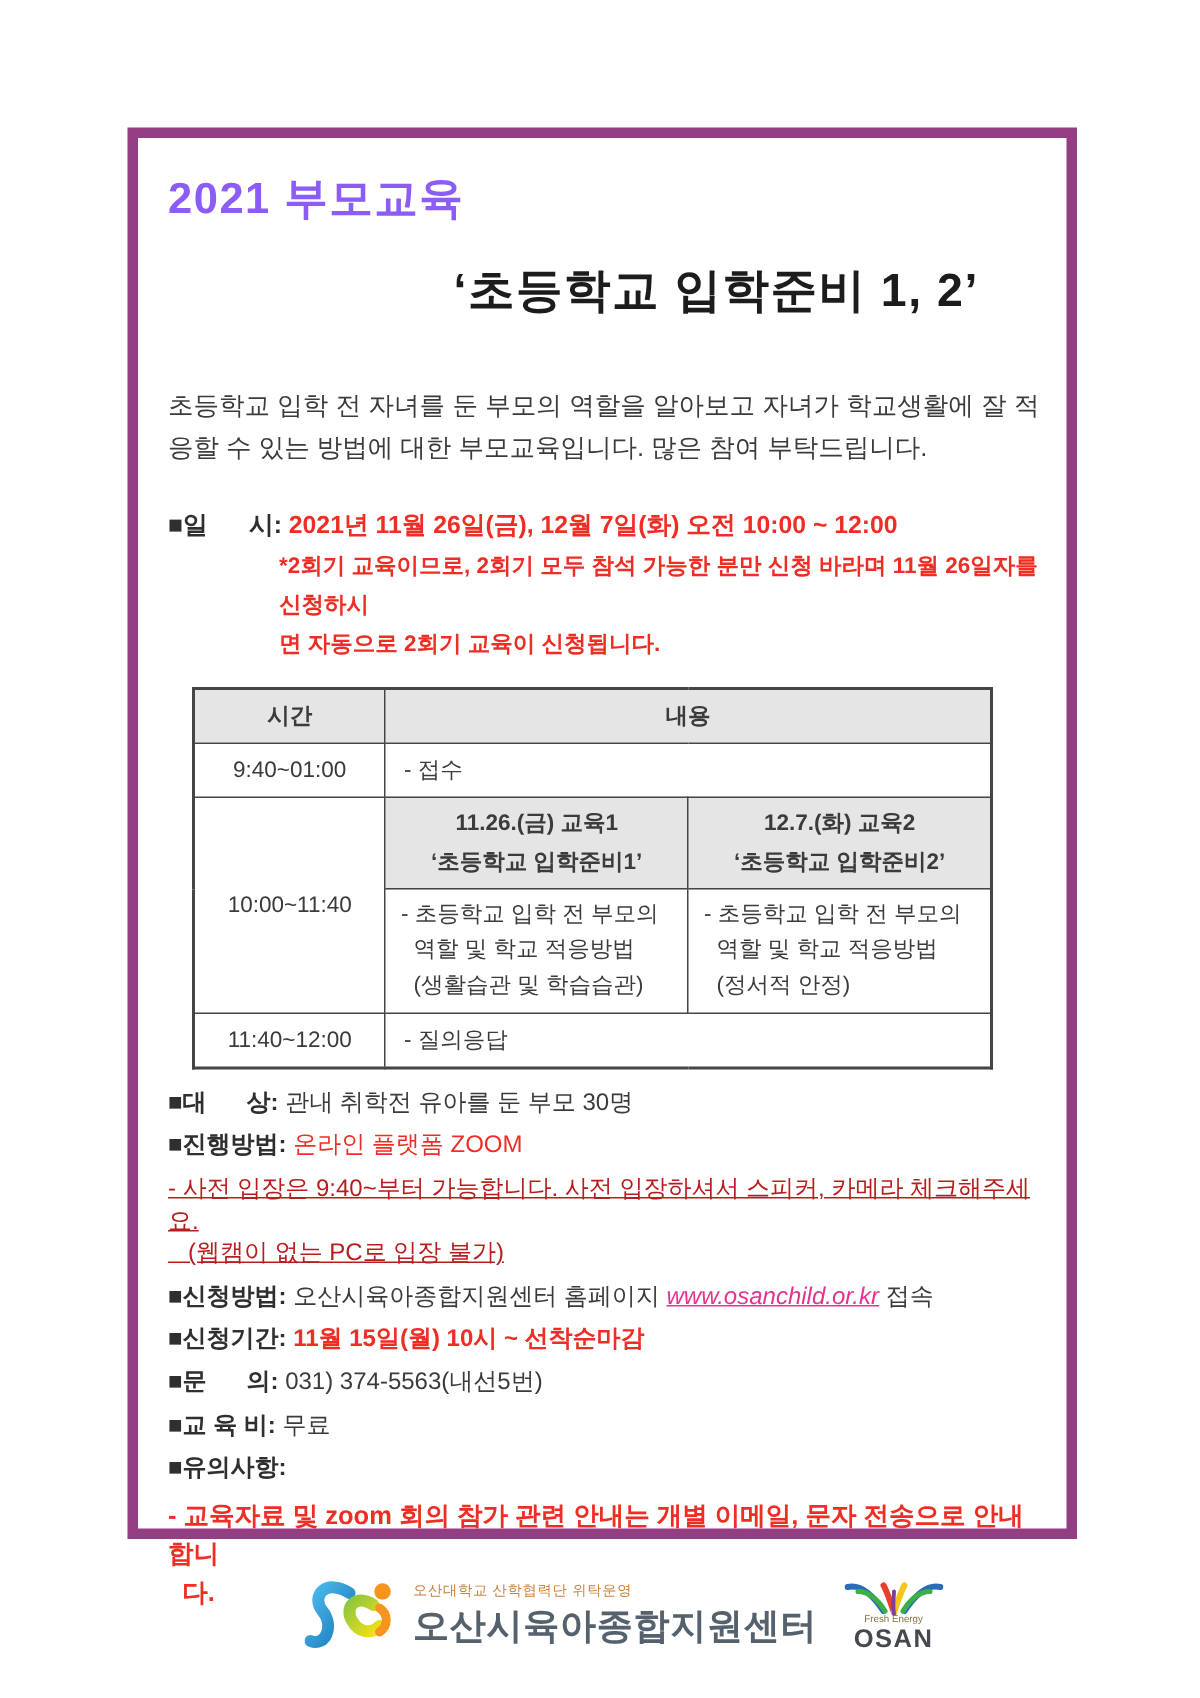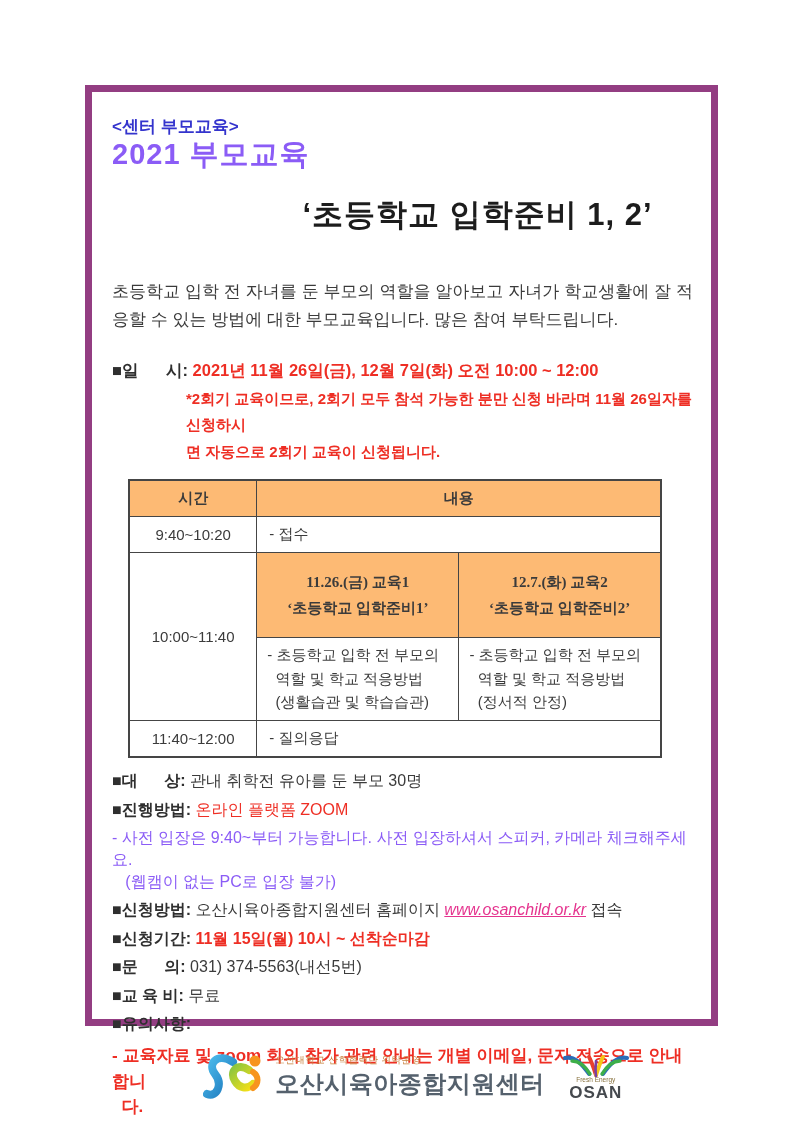--- a/index.html
+++ b/index.html
@@ -28,31 +28,31 @@
   .red { color:#ee2e24; }
   .bold { font-weight:600; }
   .sched-note { margin:4px 0 0 74px; font-size:15px; line-height:1.75; font-weight:600; }
 
   table.sched {
     border-collapse:collapse; margin:14px 0 0 16px; width:534px;
     font-size:15px; color:#3b3b3b;
   }
   table.sched td { border:1px solid #454545; vertical-align:middle; }
   table.sched { border:2px solid #454545; }
-  .cell-gray { background:#fdba74; }
+  .cell-gray { background:#e5e5e5; }
   .th { text-align:center; font-weight:600; padding:6px 4px; }
   td.time-col { width:128px; text-align:center; padding:8px 2px; }
   td.span-content { padding:8px 12px; }
-  .sub-head { text-align:center; font-weight:600; padding:16px 6px; line-height:1.75; width:203px;font-family:Liberation Serif, serif; }
+  .sub-head { text-align:center; font-weight:600; padding:4px 6px; line-height:1.75; width:203px; }
   .sub-body { padding:5px 10px 7px 10px; line-height:1.55; white-space:pre-wrap; text-align:justify; }
   .quote { font-weight:600; }
 
   .info { margin-top:12px; font-size:16px; }
   .info-line { margin-top:7px; line-height:1.35; }
-  .blue { color:#8b5cf6; }
+  .blue { color:#b91c1c;text-decoration:underline; }
   .pink { color:#e5338e; }
   .link { color:#e5338e; text-decoration:underline; cursor:pointer;font-style:italic; }
   .steps { margin:6px 0 0 96px; font-size:16px; color:#30303c; }
   .steps .arrow { color:#ee2e24; }
   .notice-red { margin-top:8px; font-size:17px; line-height:1.5; font-weight:bold; color:#ee2e24; white-space:pre-wrap; }
 
   .footer {
     position:absolute; left:16px; top:1048px; width:800px;
     display:flex; align-items:center; justify-content:center; gap:10px;
   }
@@ -61,40 +61,39 @@
   .org-name { font-size:24px; font-weight:bold; color:#55616d; letter-spacing:0.5px; }
   .osan-block { display:flex; flex-direction:column; align-items:center; margin-left:8px; }
   .osan-fresh { font-size:6.5px; color:#87713d; margin-top:-2px; }
   .osan-name { font-size:17px; font-weight:bold; color:#45494e; letter-spacing:1px; }
 </style>
 </head>
 <body>
 
 <div class="frame">
 
-  <div class="header-tag">&lt;센터 부모교육&gt;</div>
   <div class="header-program">2021 부모교육</div>
   <div class="main-title">‘초등학교 입학준비 1, 2’</div>
 
   <div class="intro">초등학교 입학 전 자녀를 둔 부모의 역할을 알아보고 자녀가 학교생활에 잘 적응할 수 있는 방법에 대한 부모교육입니다. 많은 참여 부탁드립니다.</div>
 
   <div class="sched-line">
     <span class="label">■일      시: </span><span class="red bold">2021년 11월 26일(금), 12월 7일(화) 오전 10:00 ~ 12:00</span>
   </div>
   <div class="sched-note red pre">*2회기 교육이므로, 2회기 모두 참석 가능한 분만 신청 바라며 11월 26일자를 신청하시
 면 자동으로 2회기 교육이 신청됩니다.</div>
 
   <table class="sched">
     <tbody>
         <tr>
       <td class="cell-gray th time-col">시간</td>
       <td class="cell-gray th" colspan="2">내용</td>
     </tr>
     <tr>
-      <td class="time-col">9:40~10:20</td>
+      <td class="time-col">9:40~01:00</td>
       <td class="span-content" colspan="2">- 접수</td>
     </tr>
     <tr>
       <td class="time-col" rowspan="2">10:00~11:40</td>
       <td class="cell-gray sub-head">
         <div>11.26.(금) 교육1</div>
         <div class="quote">‘초등학교 입학준비1’</div>
       </td>
       <td class="cell-gray sub-head">
         <div>12.7.(화) 교육2</div>

